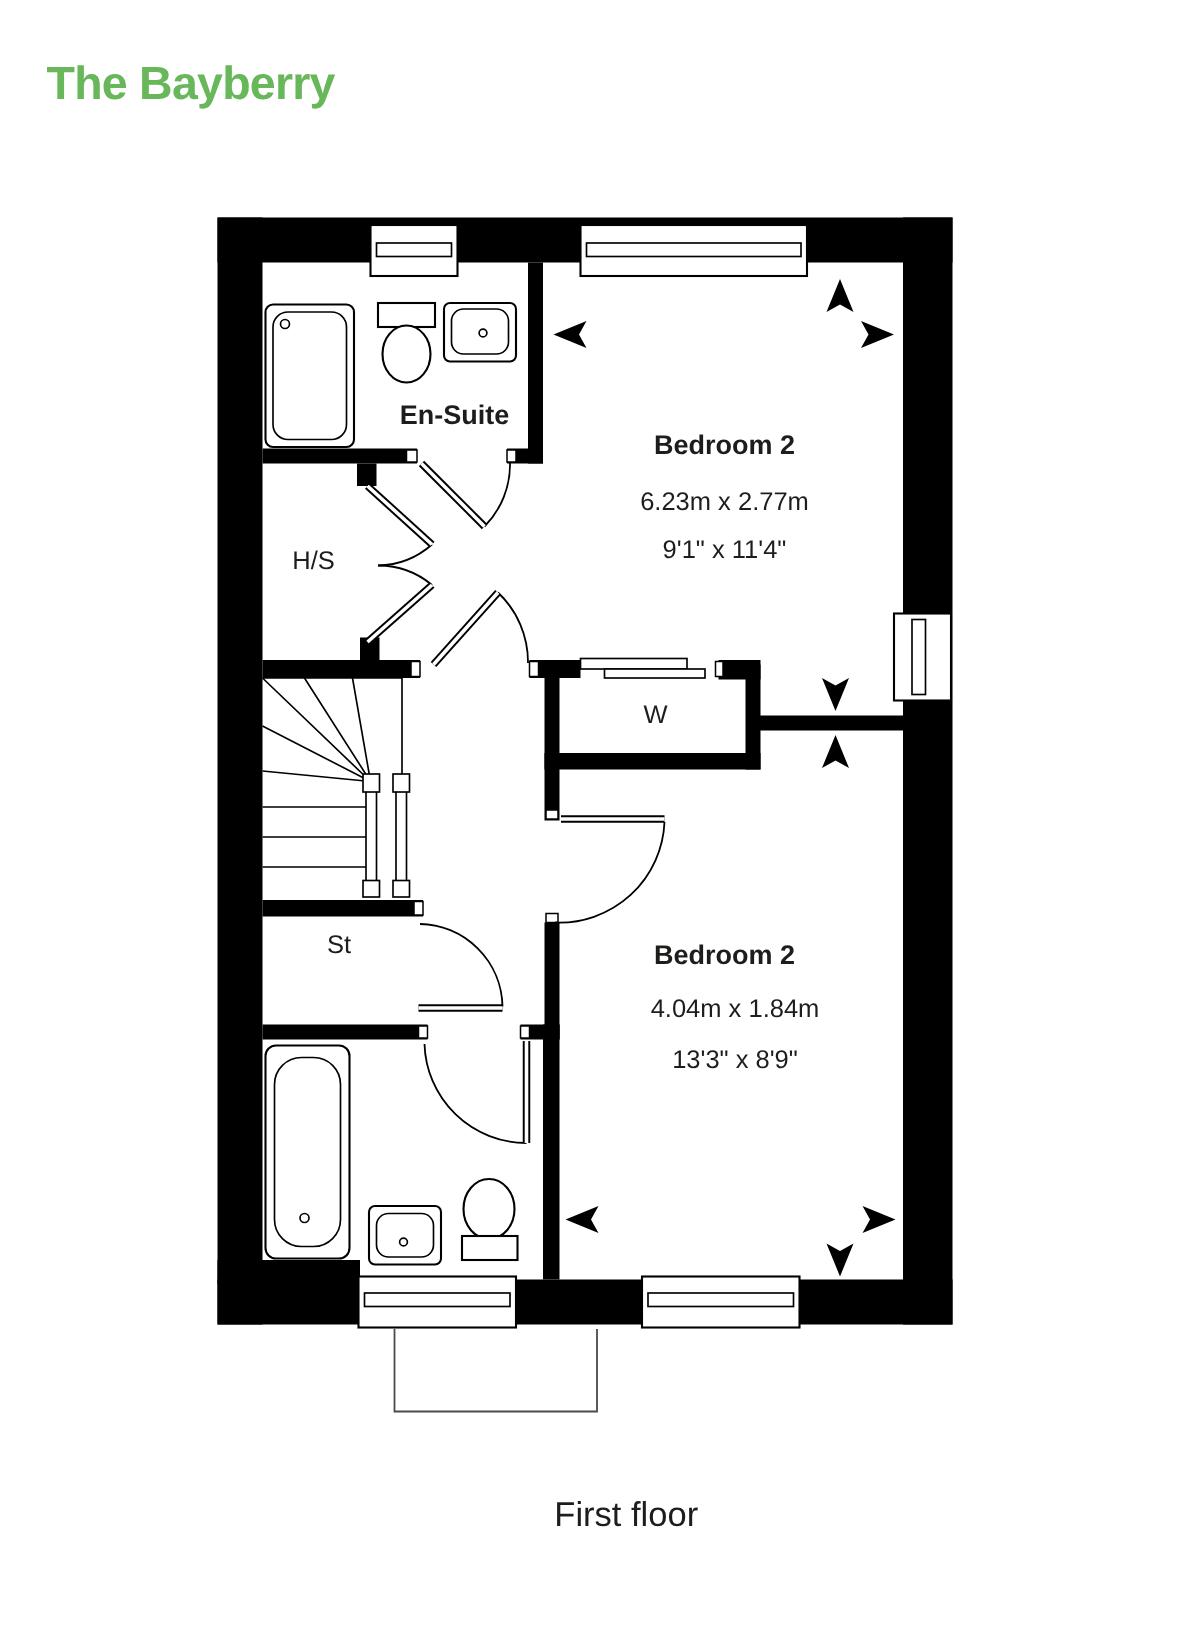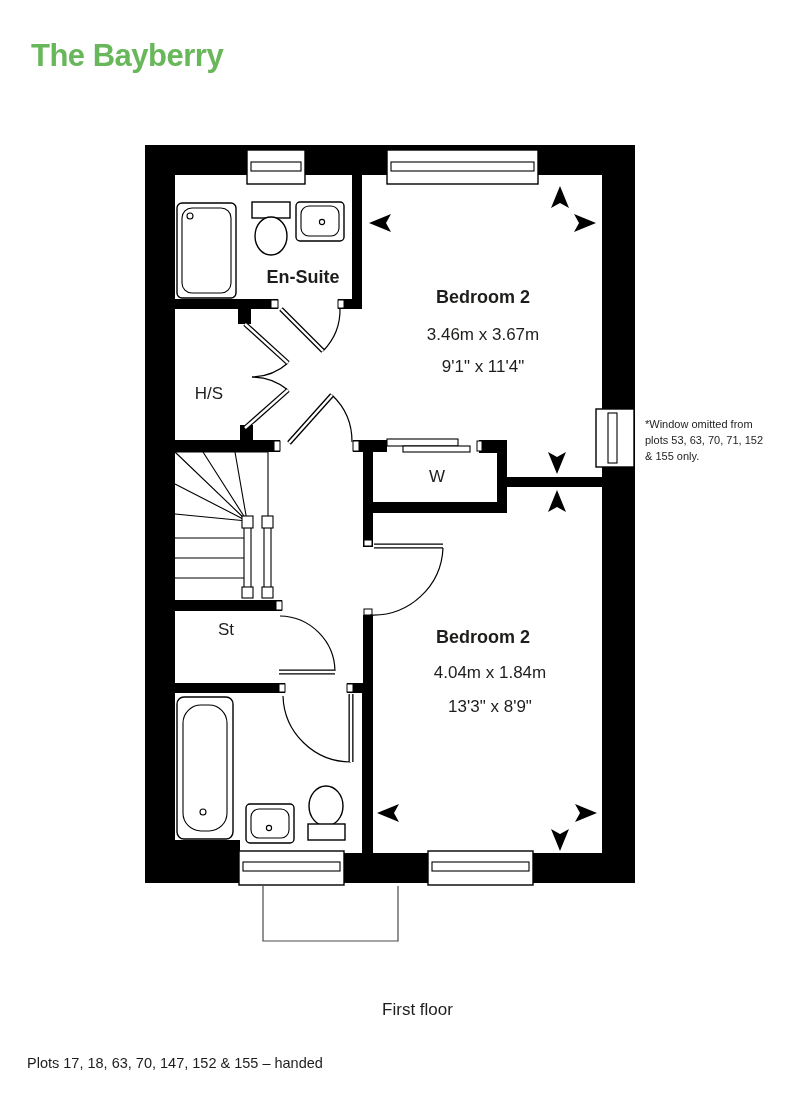--- a/index.html
+++ b/index.html
@@ -6,21 +6,21 @@
     font-family:"Liberation Sans", sans-serif;color:#1d1d1b;}
   #page{position:relative;width:800px;height:1016px;background:#fff;text-decoration:underline;}
   .abs{position:absolute;}
   .ctr{transform:translate(-50%,-50%);white-space:nowrap;}
   #title{left:31px;top:38px;font-size:31px;font-weight:700;color:#68b75a;letter-spacing:-0.5px;}
   .room-name{font-size:18px;font-weight:700;}
   .room-name-sm{font-size:17px;font-weight:400;}
   .dims{font-size:17px;font-weight:400;}
   #window-note{left:645px;top:416px;width:125px;font-size:11px;line-height:16px;font-weight:400;}
   #window-note span{display:block;}
-  #floor-caption{left:400px;top:1010px;font-size:17px;transform:translate(-50%,-50%);white-space:nowrap;padding-left:35px;}
+  #floor-caption{left:400px;top:1010px;font-size:23px;transform:translate(-50%,-50%);white-space:nowrap;padding-left:35px;}
   #footer-note{left:27px;top:1055px;font-size:14.5px;}
   svg{position:absolute;left:0;top:0;}
   .wall{fill:#000;}
   .ln{stroke:#000;stroke-width:1.1;fill:none;}
   .arc{stroke:#000;stroke-width:1.2;fill:none;}
   .leafb{stroke:#000;stroke-width:5;fill:none;}
   .leafw{stroke:#fff;stroke-width:2.4;fill:none;}
   .fixt{fill:#fff;stroke:#000;stroke-width:1.4;}
   .fixt2{fill:#fff;stroke:#000;stroke-width:1.1;}
   .win{fill:#fff;stroke:#000;stroke-width:1.4;}
@@ -193,32 +193,26 @@
     </g>
 
     <path d="M263,886 V941 H398 V886" stroke="#4a4a4a" stroke-width="1.2" fill="none"></path>
   </svg>
 
   <div id="title" class="abs">The Bayberry</div>
 
   <div class="abs ctr room-name" style="left:303px;top:277px;">En-Suite</div>
 
   <div class="abs ctr room-name" style="left:483px;top:297px;">Bedroom 2</div>
-  <div class="abs ctr dims" style="left:483px;top:335px;">3.46m x 3.67m</div>
+  <div class="abs ctr dims" style="left:483px;top:335px;">6.23m x 2.77m</div>
   <div class="abs ctr dims" style="left:483px;top:367px;">9'1" x 11'4"</div>
 
-  <div class="abs ctr room-name-sm" style="left:209px;top:374px;margin-top:20px;">H/S</div>
+  <div class="abs ctr room-name-sm" style="left:209px;top:374px;">H/S</div>
   <div class="abs ctr room-name-sm" style="left:437px;top:477px;">W</div>
   <div class="abs ctr room-name-sm" style="left:226px;top:630px;">St</div>
 
   <div class="abs ctr room-name" style="left:483px;top:637px;">Bedroom 2</div>
   <div class="abs ctr dims" style="left:490px;top:673px;">4.04m x 1.84m</div>
   <div class="abs ctr dims" style="left:490px;top:707px;">13'3" x 8'9"</div>
 
-  <div id="window-note" class="abs">
-    <span>*Window omitted from</span>
-    <span>plots 53, 63, 70, 71, 152</span>
-    <span>&amp; 155 only.</span>
-  </div>
 
   <div id="floor-caption" class="abs">First floor</div>
-  <div id="footer-note" class="abs">Plots 17, 18, 63, 70, 147, 152 &amp; 155 – handed</div>
 </div>
 
 </body></html>

